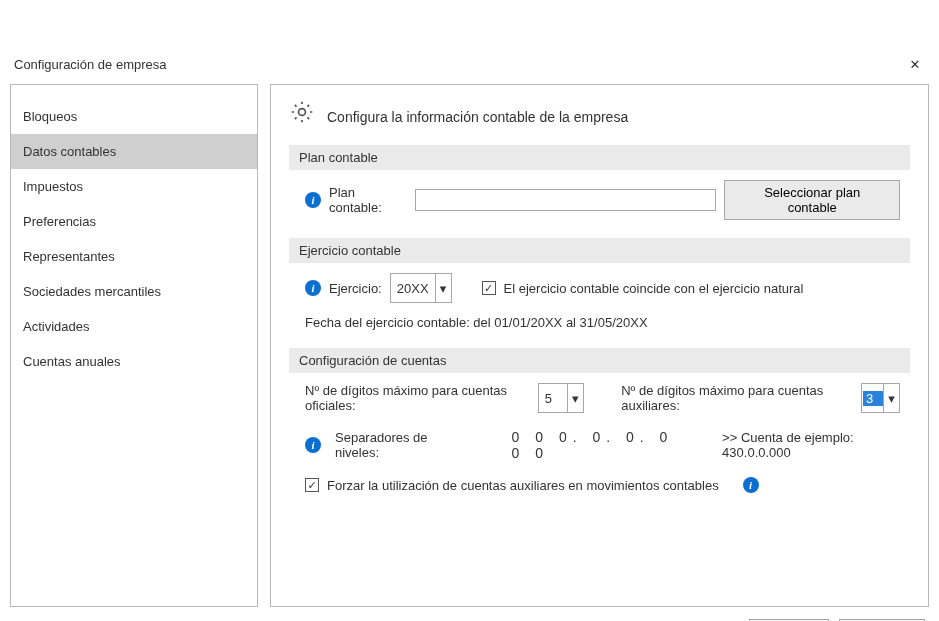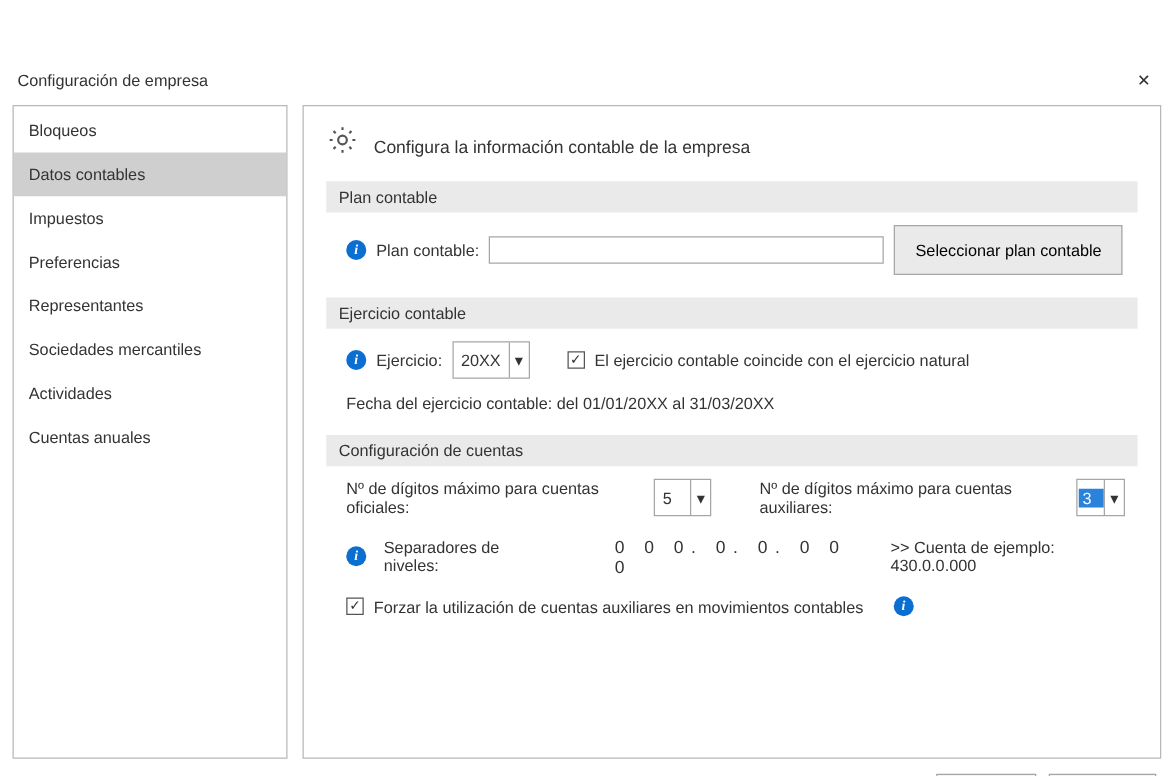--- a/index.html
+++ b/index.html
@@ -26,24 +26,24 @@
     display: flex; align-items: center; justify-content: center;
     cursor: pointer;
   }
   .body-area {
     flex: 1;
     display: flex;
     gap: 12px;
     padding: 4px 10px 2px 10px;
   }
   .sidebar {
-    width: 220px;
+    width: 248px;
     border: 1px solid #b8b8b8;
     display: flex; flex-direction: column;
-    padding-top: 2px;
+    padding-top: 14px;
   }
   .sidebar-item {
     padding: 10px 12px;
     font-size: 13px;
     cursor: pointer;
     color: #333;
   }
   .sidebar-item.selected {
     background: #cfcfcf;
   }
@@ -194,21 +194,21 @@
           <span>Ejercicio:</span>
           <span class="select-like">
             <span class="val">20XX</span>
             <span class="arrow">▾</span>
           </span>
           <span style="width:14px;"></span>
           <span class="chk">✓</span>
           <span>El ejercicio contable coincide con el ejercicio natural</span>
         </div>
         <div class="row">
-          <span>Fecha del ejercicio contable: del 01/01/20XX al 31/03/20XX</span>
+          <span>Fecha del ejercicio contable: del 01/01/20XX al 31/05/20XX</span>
         </div>
       </div>
 
       <div class="section-header">Configuración de cuentas</div>
       <div class="section-body">
 
         <div class="row" style="gap:10px;">
           <span>Nº de dígitos máximo para cuentas oficiales:</span>
           <span class="select-like">
             <span class="val">5</span>

